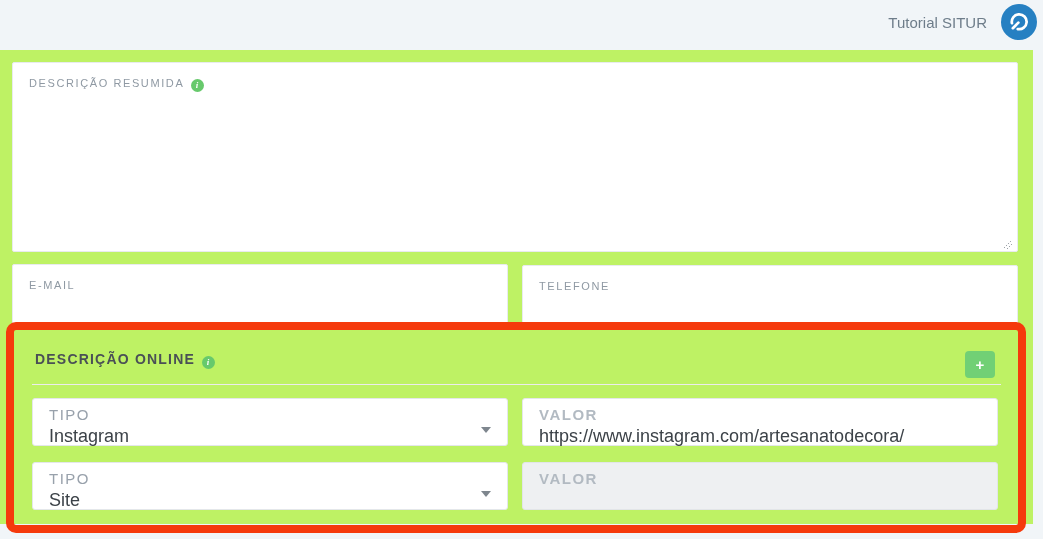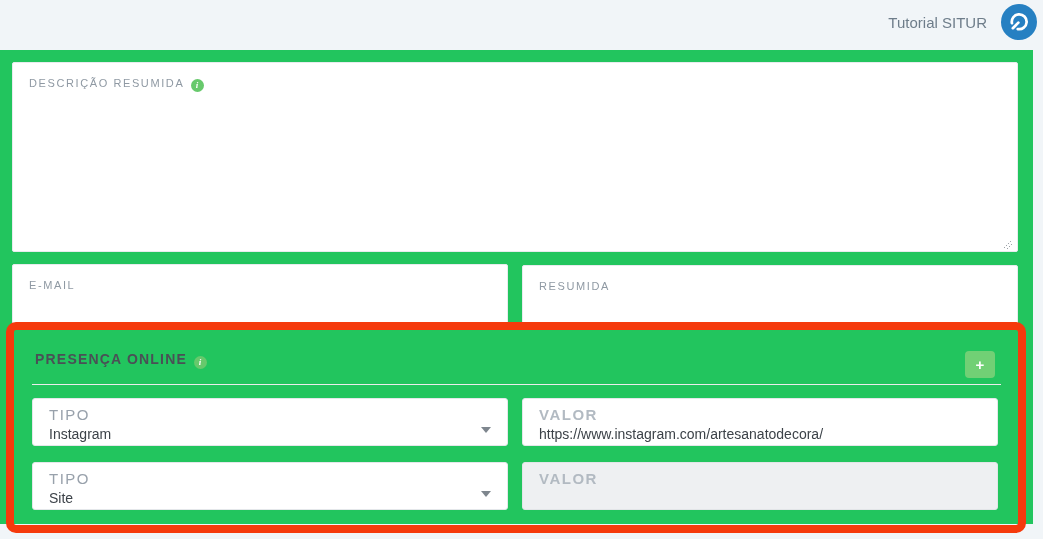--- a/index.html
+++ b/index.html
@@ -23,21 +23,21 @@
   .logo {
     position: absolute; top: 4px; left: 1001px;
     width: 36px; height: 36px; border-radius: 50%;
     background: #2680c2; display: flex; align-items: center; justify-content: center;
   }
   .logo svg { transform: rotate(225deg); }
 
   
   .main {
     position: absolute; top: 50px; left: 0; width: 1033px; height: 474px;
-    background: #22c55e;
+    background: #bef264;
   }
 
   .field-box {
     position: absolute; background: #fff;
     border: 1px solid #e8ebee; border-radius: 2px;
   }
   .field-label {
     display: block; padding: 14px 16px 0 16px;
     font-size: 11px; letter-spacing: 1.6px; color: #8f99a3; font-weight: 500;
   }
@@ -82,21 +82,21 @@
   .valor-box.disabled { background: #eef0f2; border-color: #e2e5e8; }
 
   .mini-label {
     display: block; padding: 7px 16px 0 16px;
     font-size: 15px; letter-spacing: 1.5px; font-weight: 500;
   }
   .tipo-label  { color: #98a1ab; }
   .valor-label { color: #b2bac2; font-weight: bold; }
   .box-value {
     display: block; padding: 3px 16px 0 16px;
-    font-size: 14px; color: #3c4248;
+    font-size: 18px; color: #3c4248;
   }
   .chevron {
     position: absolute; right: 16px; top: 28px;
     width: 0; height: 0;
     border-left: 5px solid transparent; border-right: 5px solid transparent;
     border-top: 6px solid #7e868e;
   }
 
   
   .highlight-rect {
@@ -130,25 +130,25 @@
         <line x1="5" y1="10" x2="10" y2="5"></line>
       </svg>
     </span>
   </div>
 
   <div class="field-box email-box">
     <span class="field-label">E-MAIL</span>
   </div>
 
   <div class="field-box telefone-box">
-    <span class="field-label">RESUMIDA</span>
+    <span class="field-label">TELEFONE</span>
   </div>
 
   <div class="section-title">
-    <span>PRESENÇA ONLINE</span><span class="info-icon">i</span>
+    <span>DESCRIÇÃO ONLINE</span><span class="info-icon">i</span>
   </div>
 
   <button class="add-button">+</button>
 
   <div class="section-divider"></div>
 
   <div class="select-box row1">
     <span class="mini-label tipo-label">TIPO</span>
     <span class="box-value">Instagram</span>
     <span class="chevron"></span>

